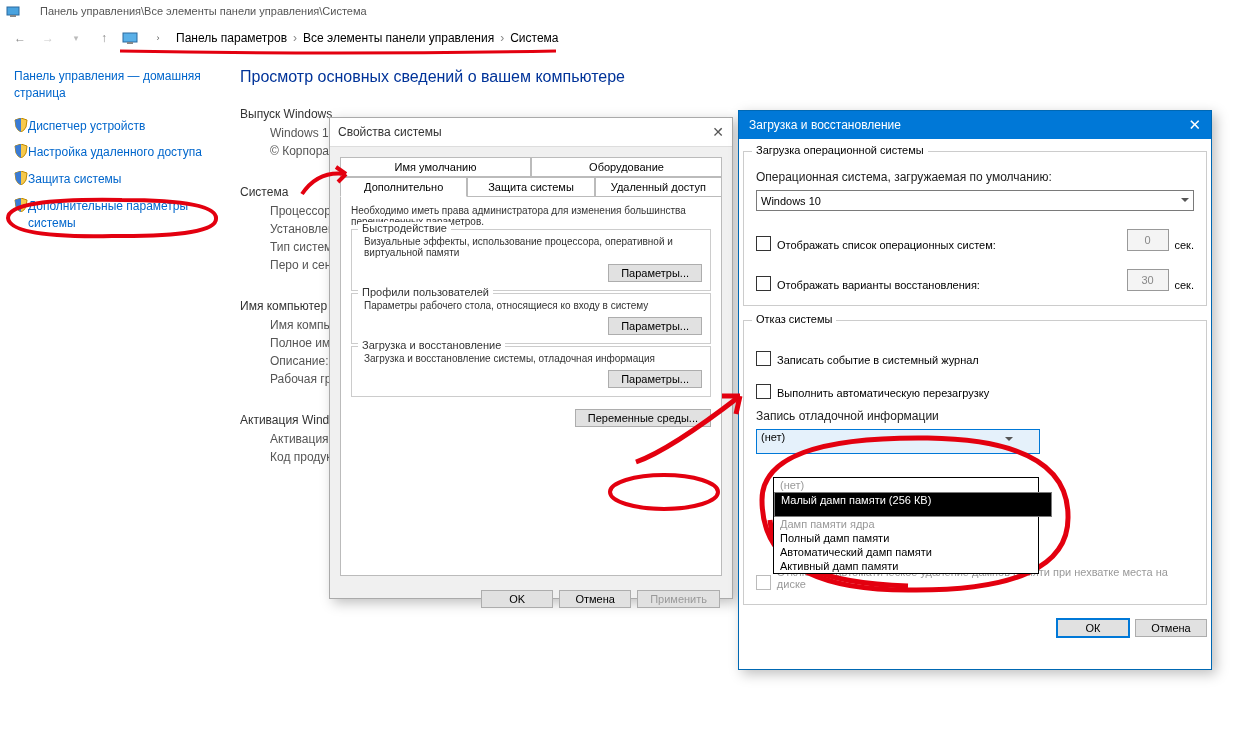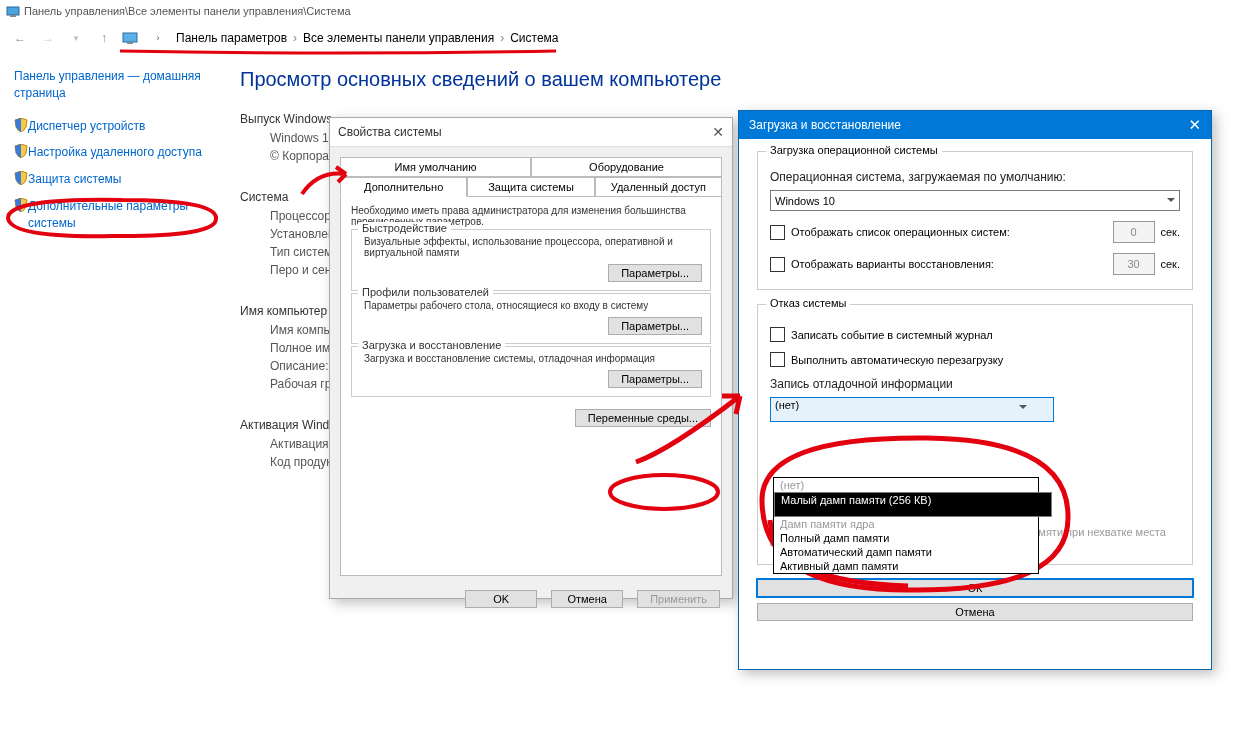--- a/index.html
+++ b/index.html
@@ -1,57 +1,57 @@
 <!DOCTYPE html>
 <html><head>
 <meta charset="utf-8">
 <style>
 html,body{margin:0;padding:0;font-family:"Segoe UI",Tahoma,sans-serif;font-size:12px;background:#fff;color:#000;width:1255px;height:737px;overflow:hidden;}
-.titlebar{height:22px;display:flex;align-items:center;padding:0 6px;color:#555;font-size:11px;}
+.titlebar{height:22px;display:flex;align-items:center;padding:0 6px;color:#555;font-size:11px;gap:16px;}
 .titlebar svg{margin-right:4px;}
 .navbar{height:32px;display:flex;align-items:center;padding:0 10px;gap:8px;position:relative;}
 .nav-arrow{width:20px;height:20px;display:flex;align-items:center;justify-content:center;color:#888;}
 .breadcrumb{display:flex;align-items:center;gap:6px;font-size:12px;}
 .breadcrumb a{color:#000;text-decoration:none;}
 .breadcrumb .sep{color:#888;}
 .main{display:flex;}
 .sidebar{width:210px;padding:14px 10px 0 14px;}
 .sidebar a{color:#0066cc;text-decoration:none;display:block;line-height:1.4;}
 .sidebar .home{margin-bottom:16px;}
 .sidebar .item{display:flex;align-items:flex-start;gap:0;margin-bottom:10px;}
 .content{padding:14px 0 0 6px;}
-.content h1{color:#003399;font-weight:400;font-size:20px;margin:0 0 18px 0;}
+.content h1{color:#003399;font-weight:400;font-size:16px;margin:0 0 18px 0;}
 .section-hdr{color:#333;font-size:12px;padding:3px 0;}
 .field{padding:2px 0 2px 30px;color:#555;}
 .dlg{position:absolute;background:#fff;border:1px solid #aaa;box-shadow:4px 4px 12px rgba(0,0,0,0.25);}
 .dlg1{left:329px;top:117px;width:402px;height:480px;background:#f0f0f0;}
 .dlg1 .hdr{height:28px;display:flex;align-items:center;justify-content:space-between;padding:0 8px;background:#fff;border-bottom:1px solid #ddd;font-size:12px;color:#333;}
 .dlg1 .hdr .x{color:#555;font-size:14px;}
 .tabs{display:grid;grid-template-columns:1fr 1fr;margin:10px 10px 0 10px;}
 .tabs2{display:grid;grid-template-columns:1fr 1fr 1fr;margin:0 10px;}
 .tab{border:1px solid #bbb;background:#fff;padding:3px 0;text-align:center;font-size:11px;}
 .tab.active{position:relative;border-bottom:1px solid #fff;}
 .tabbody{margin:0 10px 8px 10px;border:1px solid #bbb;border-top:none;background:#fff;padding:8px 10px 10px 10px;min-height:360px;}
 .group{border:1px solid #ccc;margin:2px 0 0 0;padding:6px 8px 8px 12px;position:relative;}
 .group .gt{position:absolute;top:-8px;left:6px;background:#fff;padding:0 4px;font-size:11px;color:#333;}
 .btn{background:#e1e1e1;border:1px solid #adadad;padding:2px 12px;font-size:11px;min-width:72px;}
 .btn.def{border:1px solid #0078d7;outline:1px solid #0078d7;}
 .btn:disabled{color:#999;}
 .btnrow{display:flex;justify-content:flex-end;gap:6px;margin-top:6px;}
-.dlg1 .footer{display:flex;justify-content:flex-end;gap:14px;padding:6px 12px;}
+.dlg1 .footer{display:flex;justify-content:flex-end;gap:6px;padding:6px 12px;}
 .dlg2{left:738px;top:110px;width:472px;height:558px;background:#fff;border:1px solid #0068b3;}
 .dlg2 .hdr{height:28px;background:#0078d7;color:#fff;display:flex;align-items:center;justify-content:space-between;padding:0 10px;font-size:12px;}
 .dlg2 .hdr .x{color:#fff;font-size:15px;}
-.dlg2 .body{padding:12px 18px;}
+.dlg2 .body{padding:12px 4px;}
 .grp2{border:1px solid #ccc;padding:12px 12px 14px 12px;position:relative;margin-bottom:14px;}
 .grp2 .gt{position:absolute;top:-8px;left:8px;background:#fff;padding:0 4px;font-size:11px;}
 .sel{width:100%;border:1px solid #7a7a7a;height:21px;font-size:11px;padding:1px 16px 1px 4px;background:#fff;appearance:none;position:relative;}
 .selwrap{position:relative;}
 .selwrap:after{content:"";position:absolute;right:5px;top:8px;border-left:4px solid transparent;border-right:4px solid transparent;border-top:4px solid #555;}
-.chkrow{display:flex;align-items:center;gap:6px;margin-top:10px;font-size:11px;}
+.chkrow{display:flex;align-items:flex-end;gap:6px;margin-top:18px;font-size:11px;}
 .chk{width:13px;height:13px;border:1px solid #333;}
 .spin{width:36px;height:18px;border:1px solid #999;background:#f4f4f4;color:#888;text-align:center;font-size:11px;}
 .dropdown-open{position:absolute;left:773px;top:477px;width:264px;border:1px solid #000;background:#fff;z-index:50;font-size:11px;}
 .dropdown-open .opt{padding:1px 6px;}
 .dropdown-open .opt.cut{color:#999;}
 .dropdown-open .opt.sel{background:#000000;color:#fff;}
 .shield{width:14px;height:14px;flex-shrink:0;}
 .red-annot{position:absolute;pointer-events:none;}
 .note{font-size:10px;color:#333;}
 .sec-sub{color:#222;margin:6px 0;}
@@ -242,21 +242,21 @@
       <div class="selwrap" style="width:262px;">
           <div class="sel" style="background:#e5f1fb;border:1px solid #0078d7;">(нет)</div>
         </div>
       <div style="height:94px;"></div>
       <div class="chkrow" style="color:#999;">
           <div class="chk" style="border-color:#bbb;"></div>
           <span>Отключить автоматическое удаление дампов памяти при нехватке места на диске</span>
         </div>
     </div>
 
-    <div class="btnrow" style="margin-top:12px;flex-direction:column;">
+    <div class="btnrow" style="margin-top:12px;">
       <button class="btn def">ОК</button>
       <button class="btn">Отмена</button>
     </div>
   </div>
 </div>
 
 <div class="dropdown-open">
   <div class="opt cut">(нет)</div>
   <div class="opt sel">Малый дамп памяти (256 КВ)</div>
   <div class="opt cut">Дамп памяти ядра</div>

